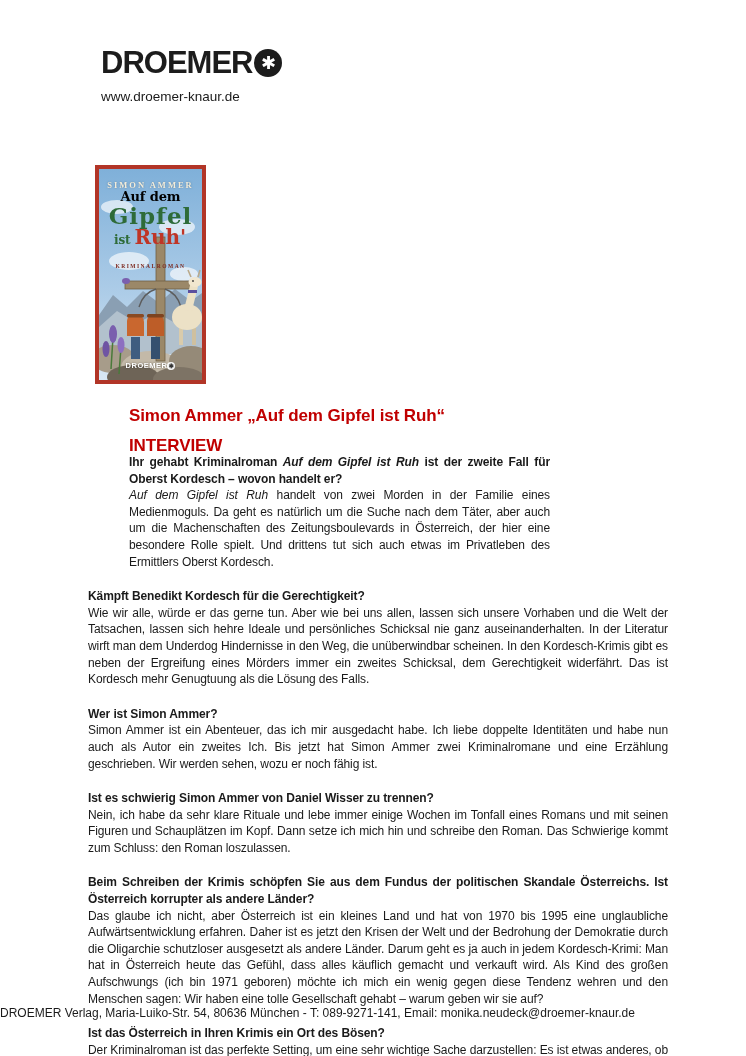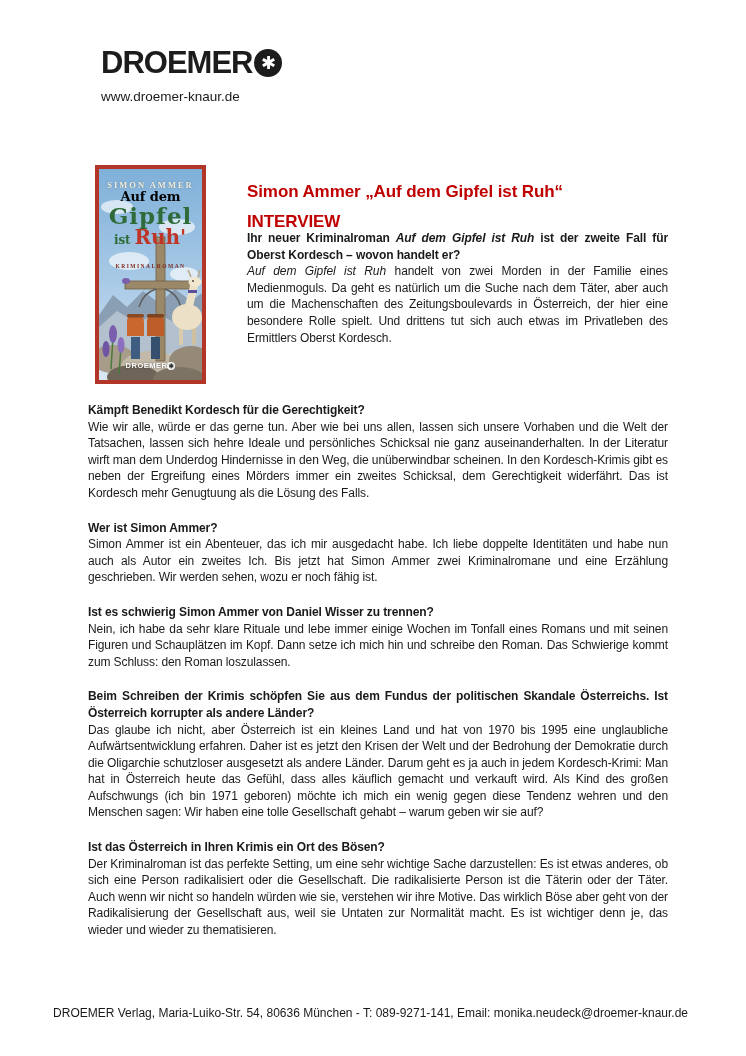--- a/index.html
+++ b/index.html
@@ -52,21 +52,21 @@
   
   .content {
     position: absolute;
     left: 88px;
     top: 160px;
     width: 580px;
     font-size: 12px;
     line-height: 16.6px;
     letter-spacing: -0.1px;
   }
-  .top-row { display: flex; }
+  .top-row { display: flex; flex-direction: column; }
 
   
   .cover {
     position: relative;
     flex: none;
     width: 103px;
     height: 211px;
     margin-left: 7px;
     margin-top: 5px;
     border: 4px solid #b23527;
@@ -130,21 +130,21 @@
   .question { font-weight: bold; text-align: justify; margin: 0; }
   .answer { text-align: justify; margin: 0; }
   .question em, .answer em { font-style: italic; }
   .qa-section { margin-top: 18px; }
 
   
   .page-footer {
     position: absolute;
     left: 0; right: 0;
     top: 1006px;
-    text-align: right;
+    text-align: left;
     font-size: 12px;
     color: #1a1a1a;
   }
 </style>
 </head>
 <body>
 
 <div class="page">
 
   <div class="logo-block">
@@ -222,21 +222,21 @@
           <div class="cover-title-l2">Gipfel</div>
           <div class="cover-title-l3"><span>ist </span><span class="cover-title-accent">Ruh'</span></div>
         </div>
         <div class="cover-genre">KRIMINALROMAN</div>
         <div class="cover-publisher"><span>DROEMER</span><span class="mini-star">✱</span></div>
       </div>
 
       <div class="intro-col">
         <p class="intro-title">Simon Ammer „Auf dem Gipfel ist Ruh“</p>
         <p class="intro-subtitle">INTERVIEW</p>
-        <p class="question intro-question"><span>Ihr neuer Kriminalroman </span><em>Auf dem Gipfel ist Ruh</em><span> ist der zweite Fall für Oberst Kordesch – wovon handelt er?</span></p>
+        <p class="question intro-question"><span>Ihr gehabt Kriminalroman </span><em>Auf dem Gipfel ist Ruh</em><span> ist der zweite Fall für Oberst Kordesch – wovon handelt er?</span></p>
         <p class="answer"><em>Auf dem Gipfel ist Ruh</em><span> handelt von zwei Morden in der Familie eines Medienmoguls. Da geht es natürlich um die Suche nach dem Täter, aber auch um die Machenschaften des Zeitungsboulevards in Österreich, der hier eine besondere Rolle spielt. Und drittens tut sich auch etwas im Privatleben des Ermittlers Oberst Kordesch.</span></p>
       </div>
     </div>
 
     <div class="qa-section">
       <p class="question">Kämpft Benedikt Kordesch für die Gerechtigkeit?</p>
       <p class="answer">Wie wir alle, würde er das gerne tun. Aber wie bei uns allen, lassen sich unsere Vorhaben und die Welt der Tatsachen, lassen sich hehre Ideale und persönliches Schicksal nie ganz auseinanderhalten. In der Literatur wirft man dem Underdog Hindernisse in den Weg, die unüberwindbar scheinen. In den Kordesch-Krimis gibt es neben der Ergreifung eines Mörders immer ein zweites Schicksal, dem Gerechtigkeit widerfährt. Das ist Kordesch mehr Genugtuung als die Lösung des Falls.</p>
     </div>
 
     <div class="qa-section">

